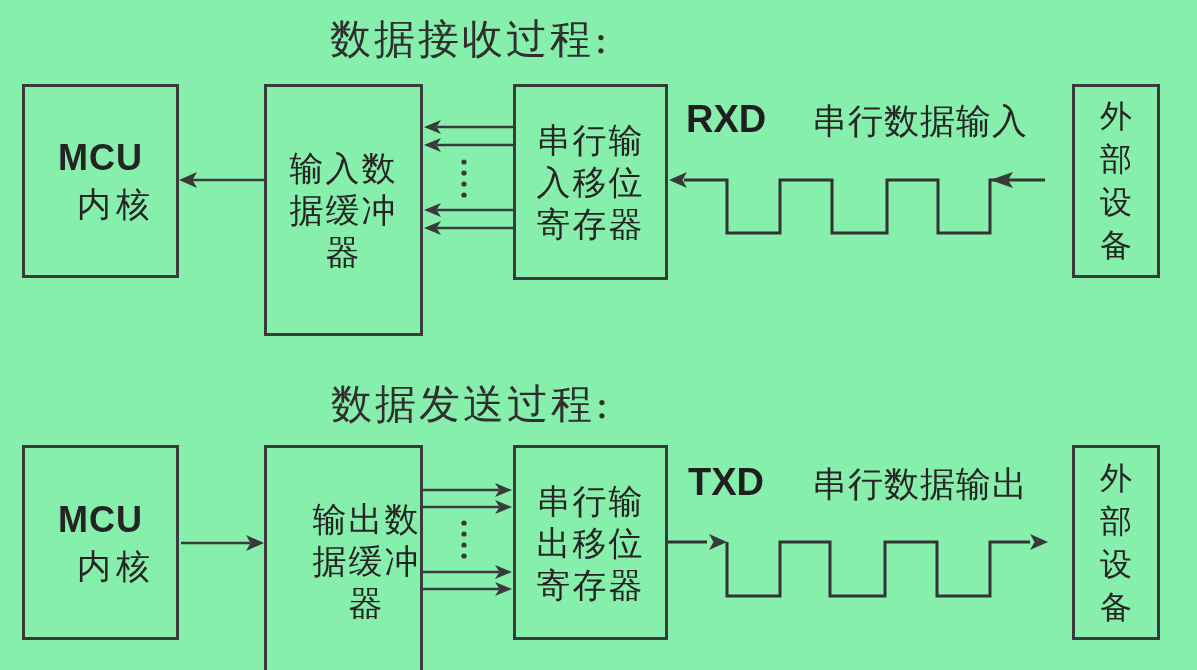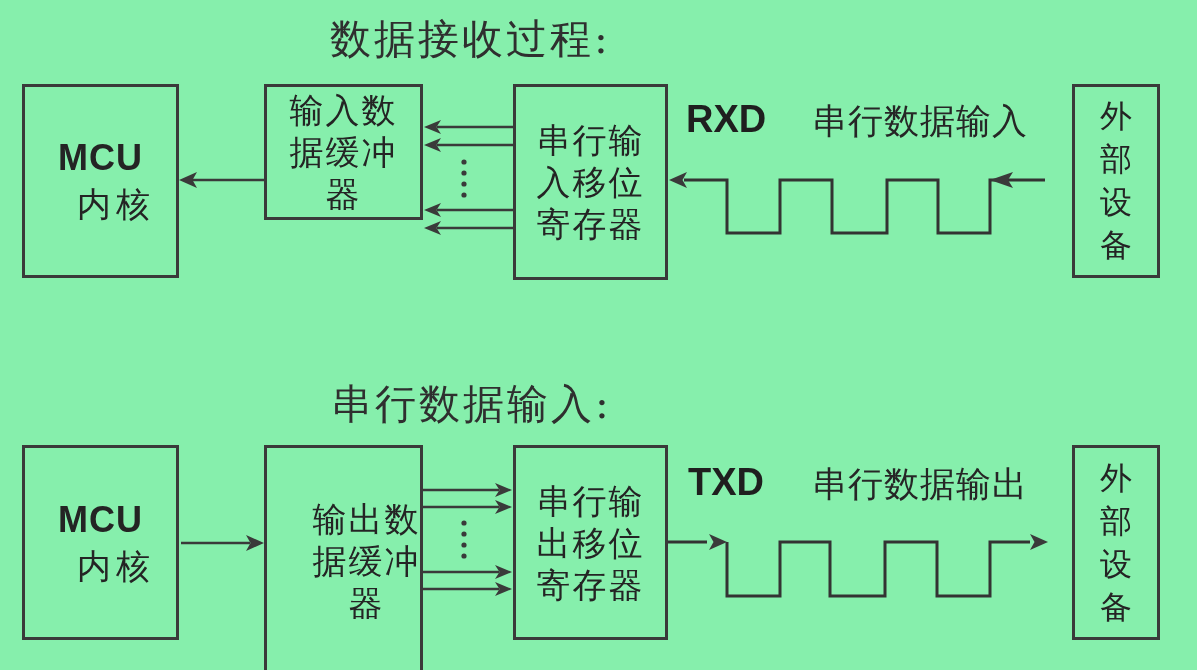--- a/index.html
+++ b/index.html
@@ -12,21 +12,21 @@
        display:flex;flex-direction:column;align-items:center;justify-content:center;color:#242424;}
   .box .ln{font-size:34px;line-height:42px;letter-spacing:2px;white-space:nowrap;}
   .box .latin{font-family:"Liberation Sans",sans-serif;font-weight:bold;font-size:36px;line-height:46px;letter-spacing:1px;}
   .box .mcu-cjk{font-size:34px;line-height:46px;letter-spacing:5px;text-indent:5px;margin-left:26px;}
   .box .vch{font-size:32px;line-height:43px;letter-spacing:0;}
   .sig{position:absolute;font-family:"Liberation Sans",sans-serif;font-weight:bold;font-size:38px;
        color:#1f1f1f;line-height:40px;white-space:nowrap;}
   .datalbl{position:absolute;font-size:35px;color:#262626;letter-spacing:1px;line-height:38px;white-space:nowrap;}
   
   .r-mcu{left:22px;top:84px;width:157px;height:194px;}
-  .r-buf{left:264px;top:84px;width:159px;height:136px;}
+  .r-buf{left:264px;top:84px;width:159px;height:252px;}
   .r-shift{left:513px;top:84px;width:155px;height:196px;}
   .r-ext{left:1072px;top:84px;width:88px;height:194px;}
   .t-mcu{left:22px;top:445px;width:157px;height:195px;}
   .t-buf{left:264px;top:445px;width:159px;height:231px;padding-left:46px;}
   .t-shift{left:513px;top:445px;width:155px;height:195px;}
   .t-ext{left:1072px;top:445px;width:88px;height:195px;}
 </style>
 </head>
 <body>
 
@@ -106,21 +106,21 @@
   <div class="box r-ext">
     <div class="vch">外</div>
     <div class="vch">部</div>
     <div class="vch">设</div>
     <div class="vch">备</div>
   </div>
 
   <div class="sig" style="left:686px;top:99px;">RXD</div>
   <div class="datalbl" style="left:812px;top:102px;">串行数据输入</div>
 
-  <div class="title" style="left:331px;top:377px;">串行数据输入:</div>
+  <div class="title" style="left:331px;top:377px;">数据发送过程:</div>
 
   <div class="box t-mcu">
     <div class="latin">MCU</div>
     <div class="mcu-cjk">内核</div>
   </div>
 
   <div class="box t-buf">
     <div class="ln">输出数</div>
     <div class="ln">据缓冲</div>
     <div class="ln">器</div>

